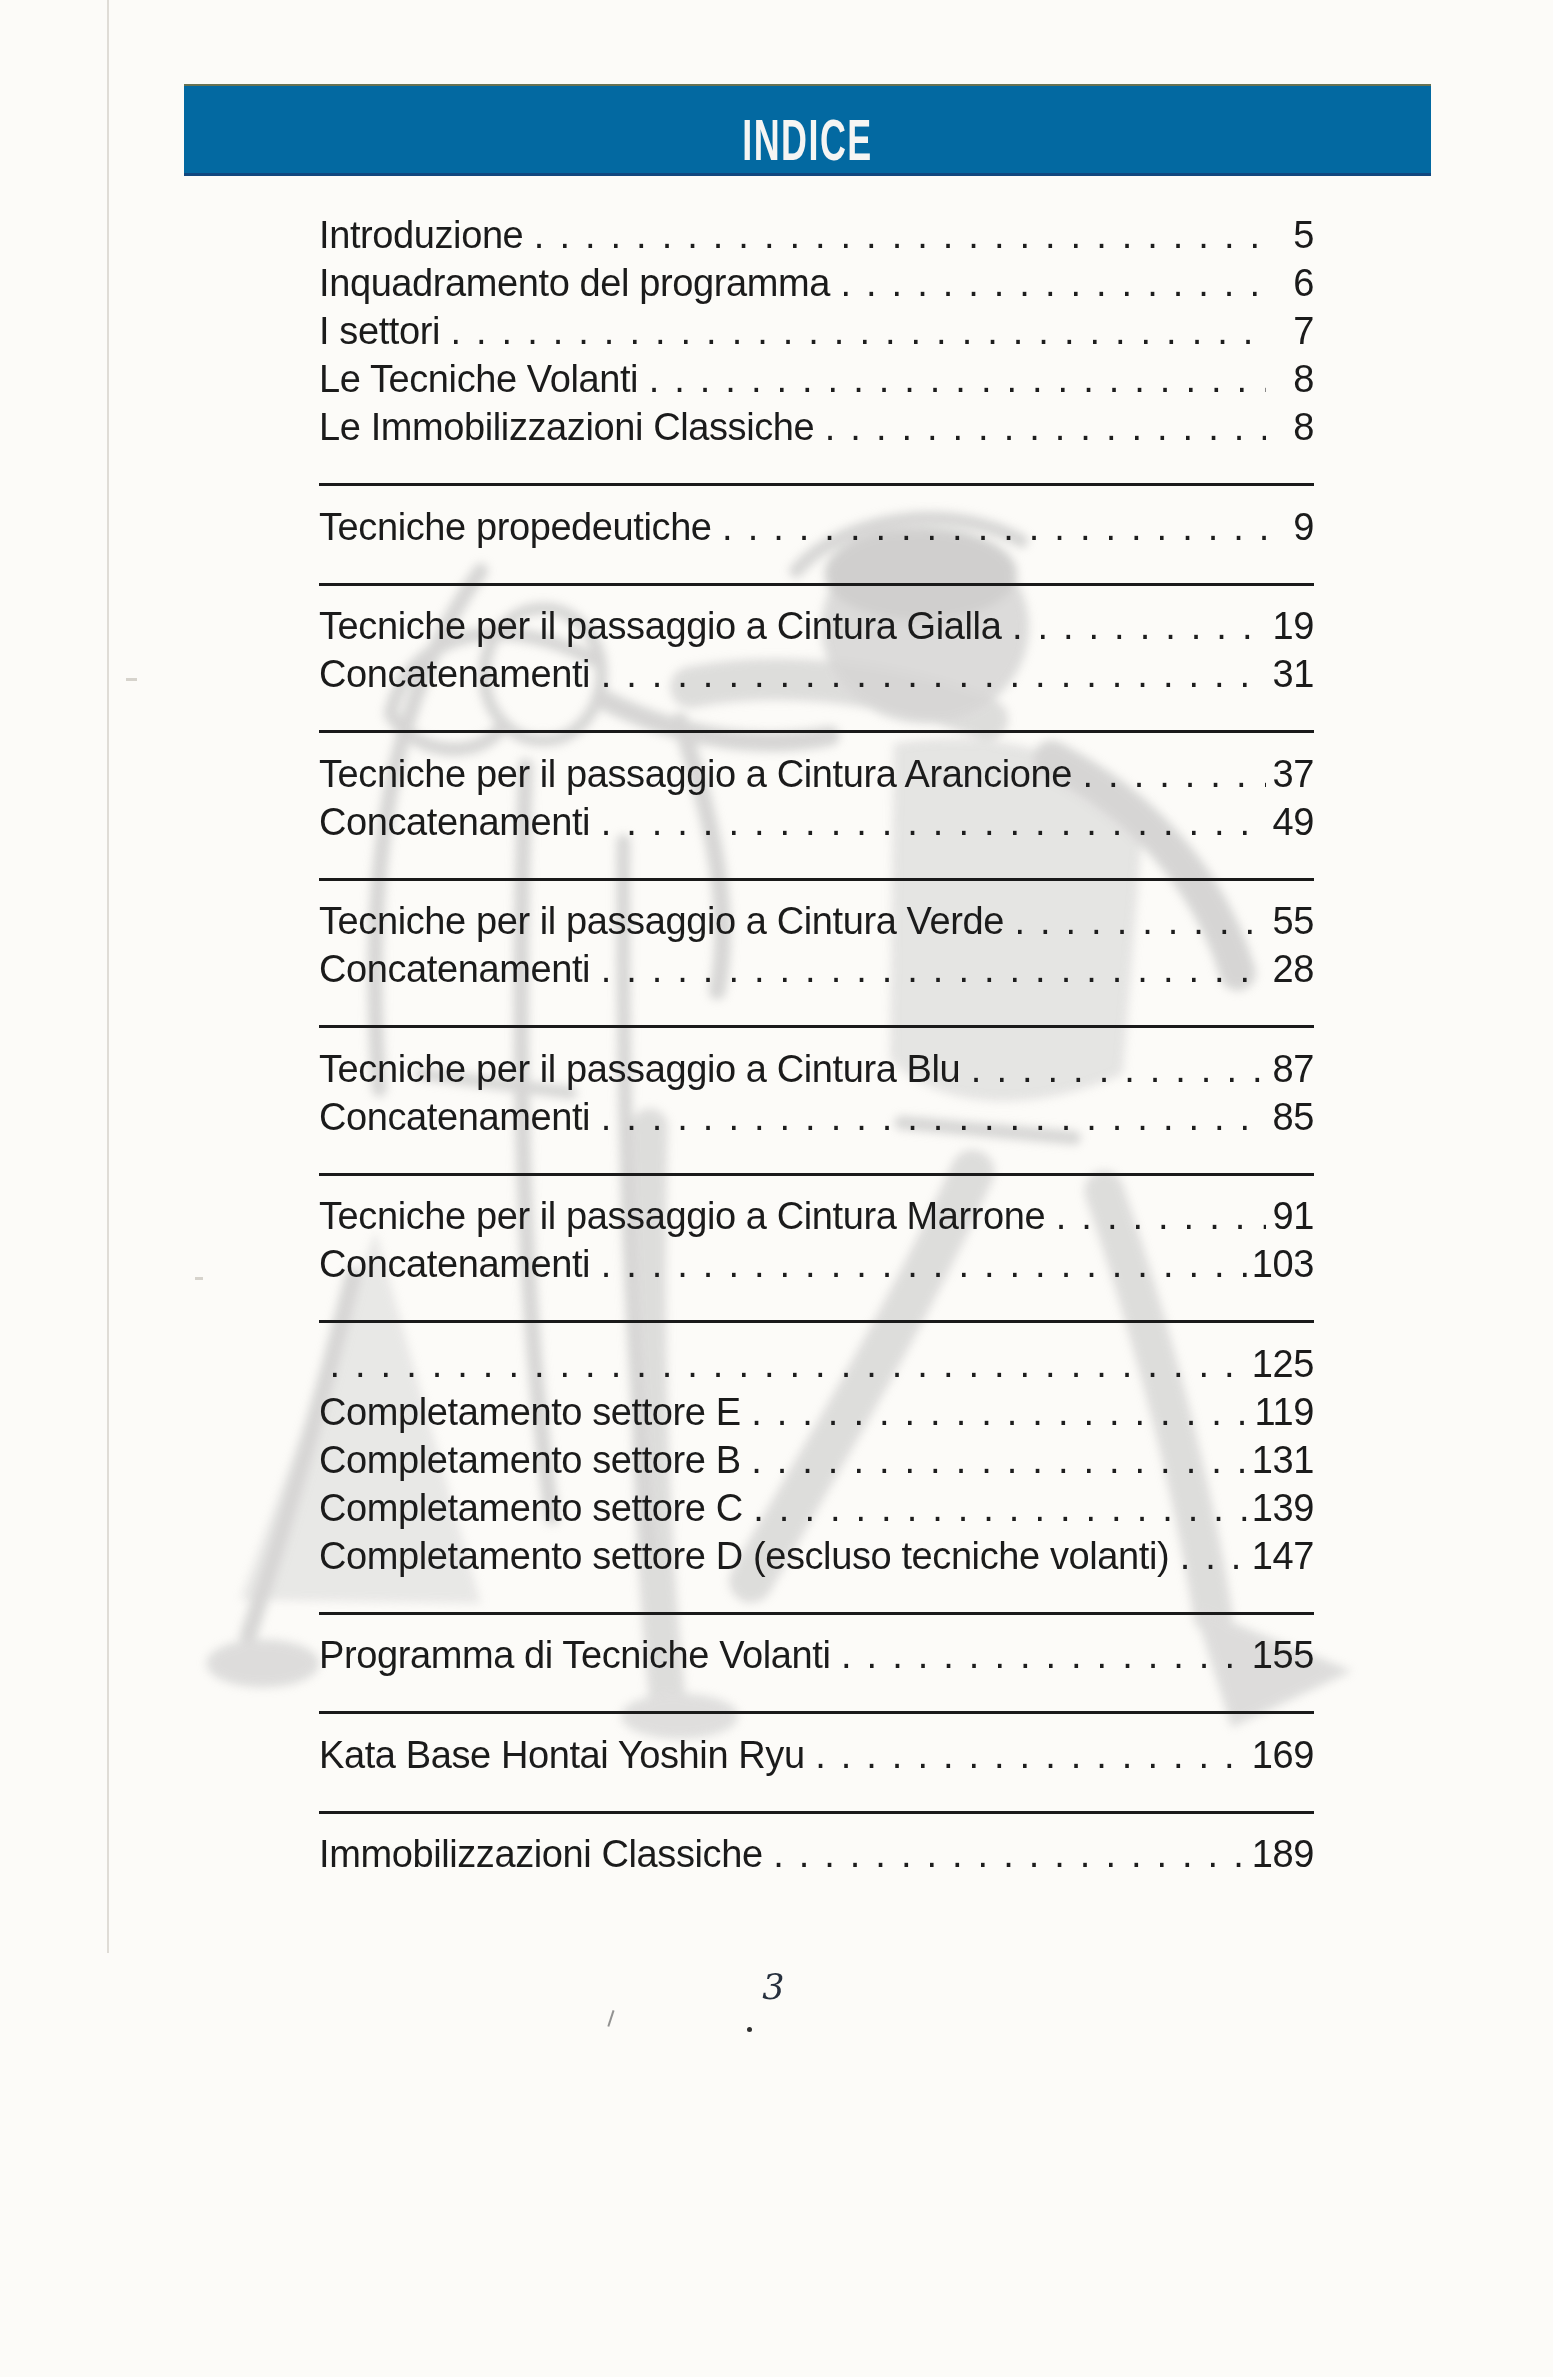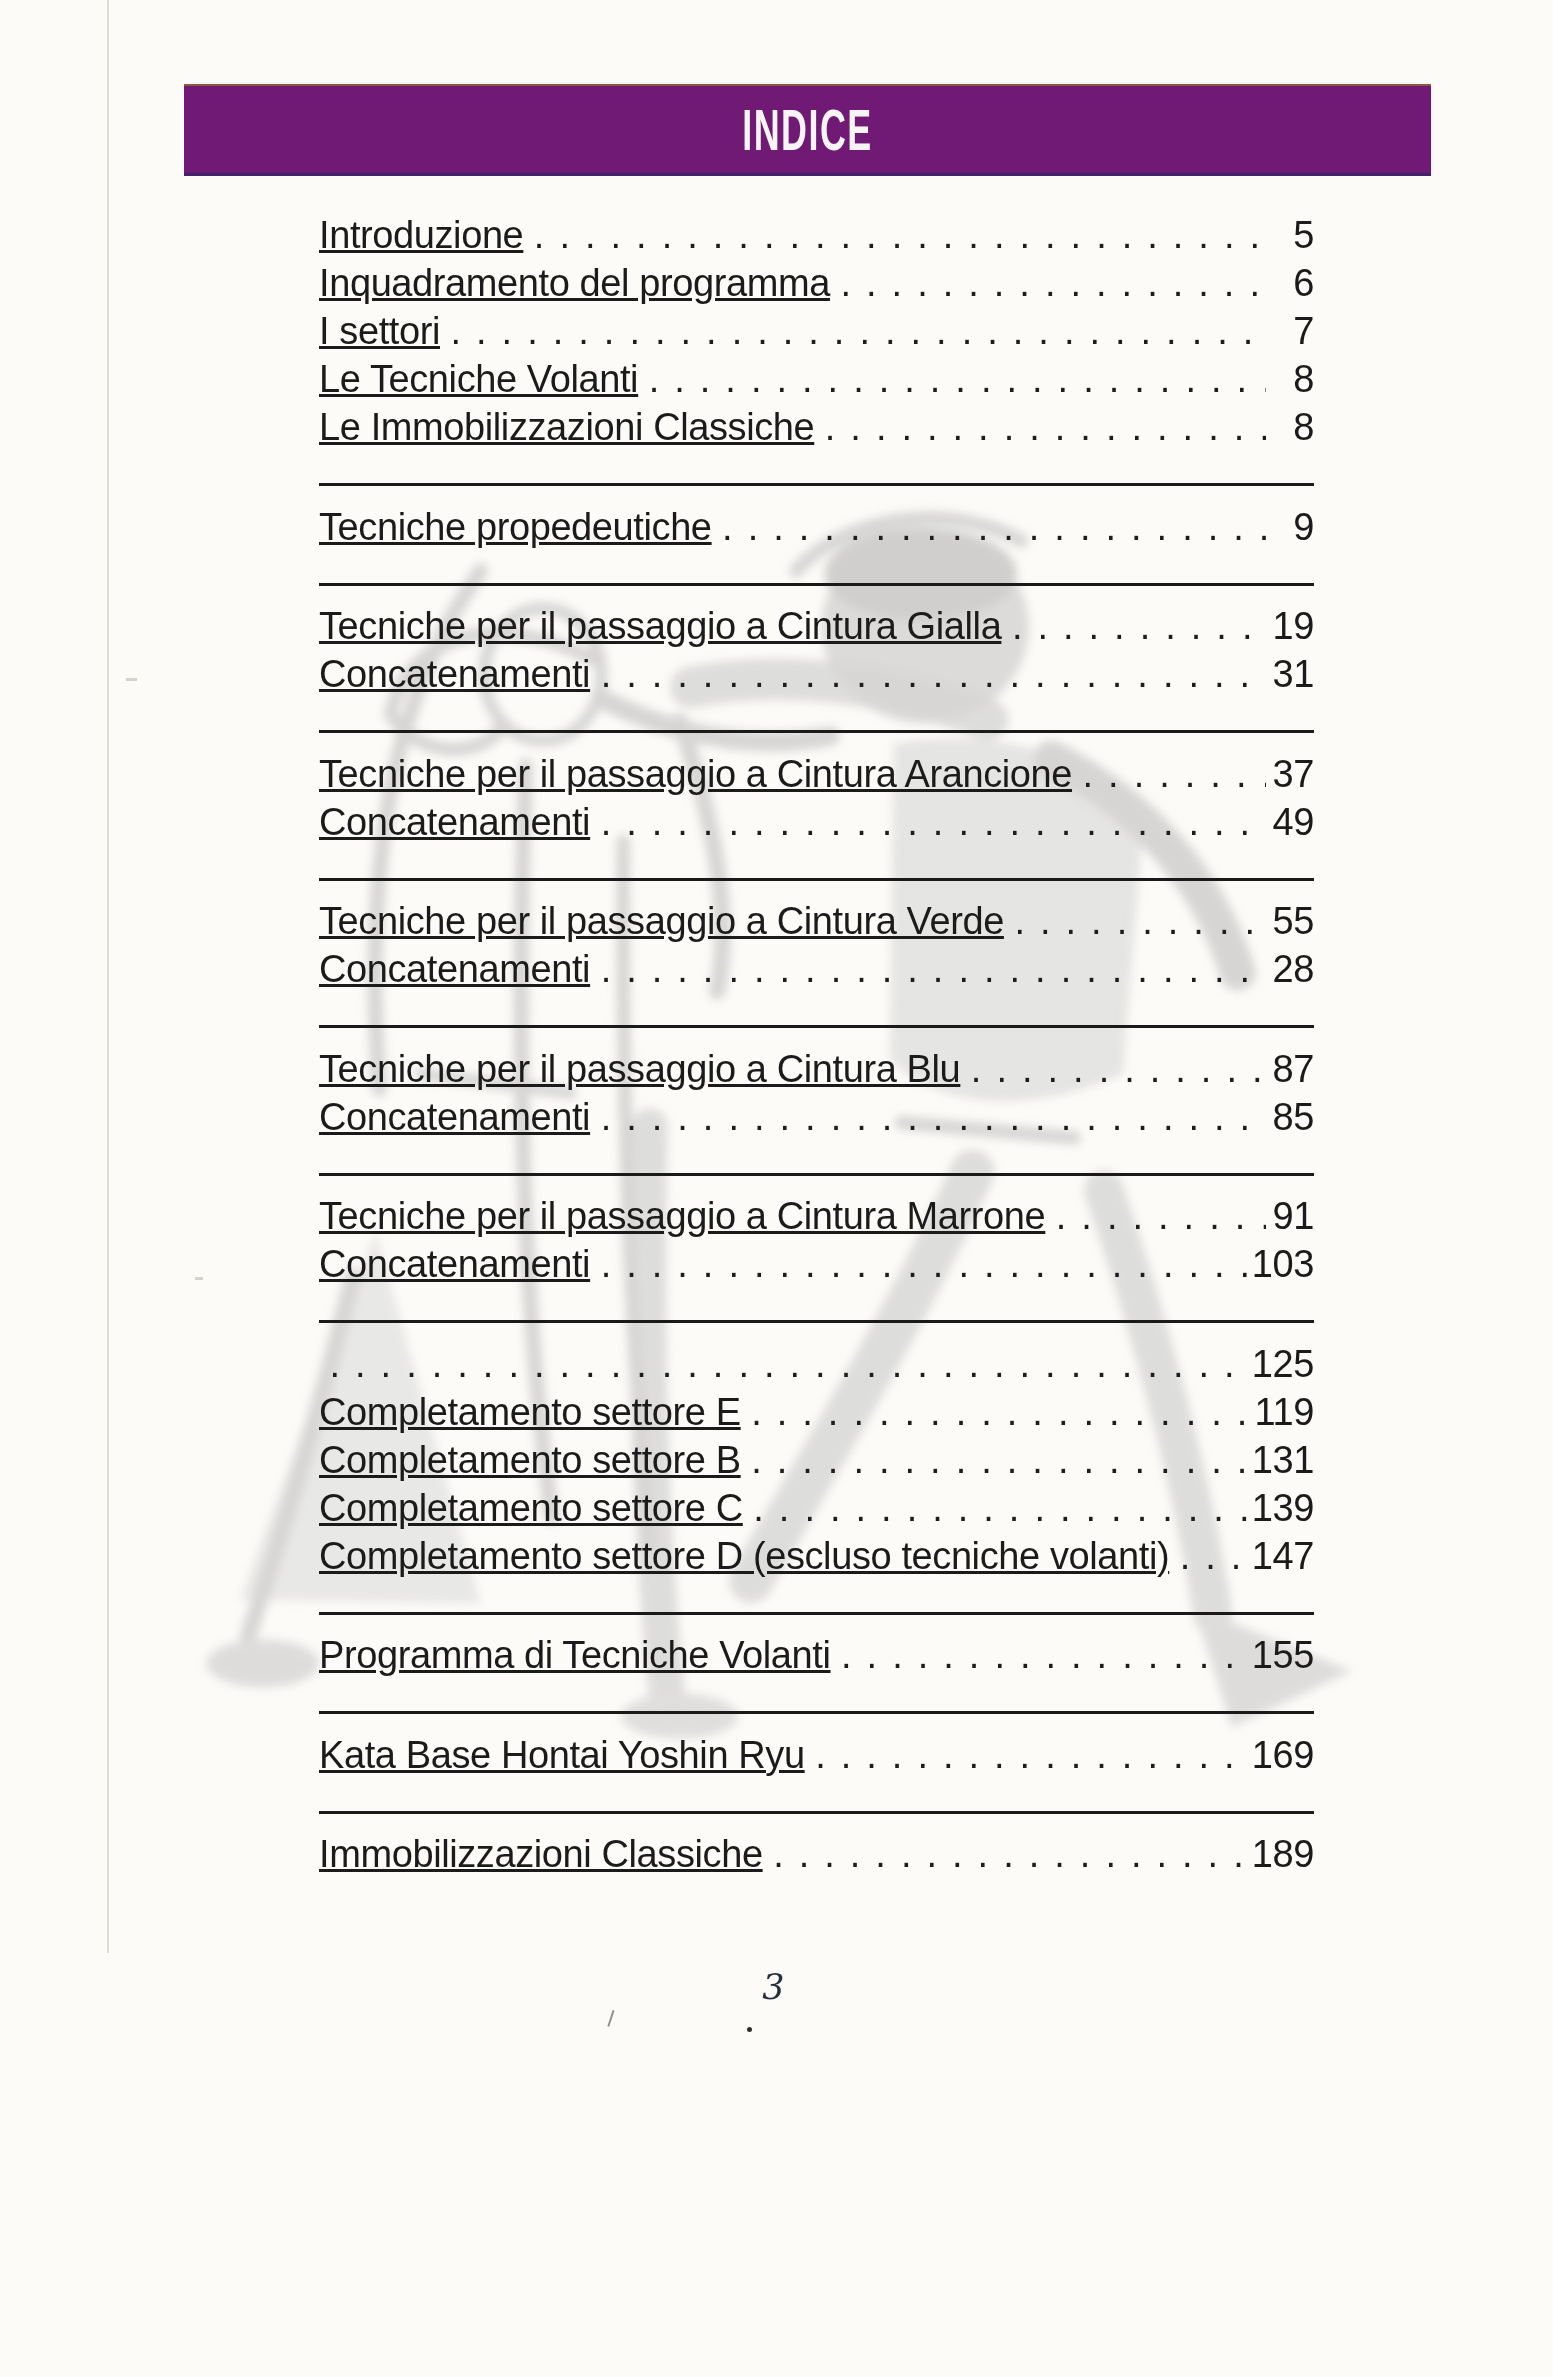--- a/index.html
+++ b/index.html
@@ -24,43 +24,43 @@
   
   .watermark{
     position:absolute;left:0;top:0;width:1553px;height:2377px;
     filter:blur(3px);
     opacity:.6;
     z-index:1;
   }
 
   .bar{
     position:absolute;left:184px;top:84px;width:1247px;height:92px;
-    background:#701a75;
+    background:#0369a1;
     box-sizing:border-box;
     border-top:2.3px solid rgba(158,120,40,.65);
     border-bottom:3px solid rgba(28,44,100,.55);
-    display:flex;align-items:center;justify-content:center;
+    display:flex;align-items:flex-end;justify-content:center;
     z-index:3;
   }
   .bar-title{
     color:#f6f5f3;font-size:57px;font-weight:bold;letter-spacing:2.3px;
     transform:scaleX(.63);
   }
 
   .toc{
     position:absolute;left:319px;top:211px;width:995px;
     color:#1b1b1b;z-index:2;
   }
   .row{
     display:flex;align-items:baseline;
     height:48px;line-height:48px;
     font-size:38px;letter-spacing:-0.4px;
     white-space:nowrap;
   }
-  .label{white-space:nowrap;text-decoration:underline;}
+  .label{white-space:nowrap;}
   .dots{
     flex:1;overflow:hidden;white-space:nowrap;
     letter-spacing:15px;margin:0 3px 0 10.5px;color:#1d1d1d;
   }
   .num{white-space:nowrap;text-align:right;min-width:45px;}
   .divider{height:3px;background:#1a1a1a;margin:32px 0 16.5px 0;}
 
   .page-num{
     position:absolute;left:721px;top:1967px;width:105px;text-align:center;
     font-family:"DejaVu Serif",serif;font-style:italic;

